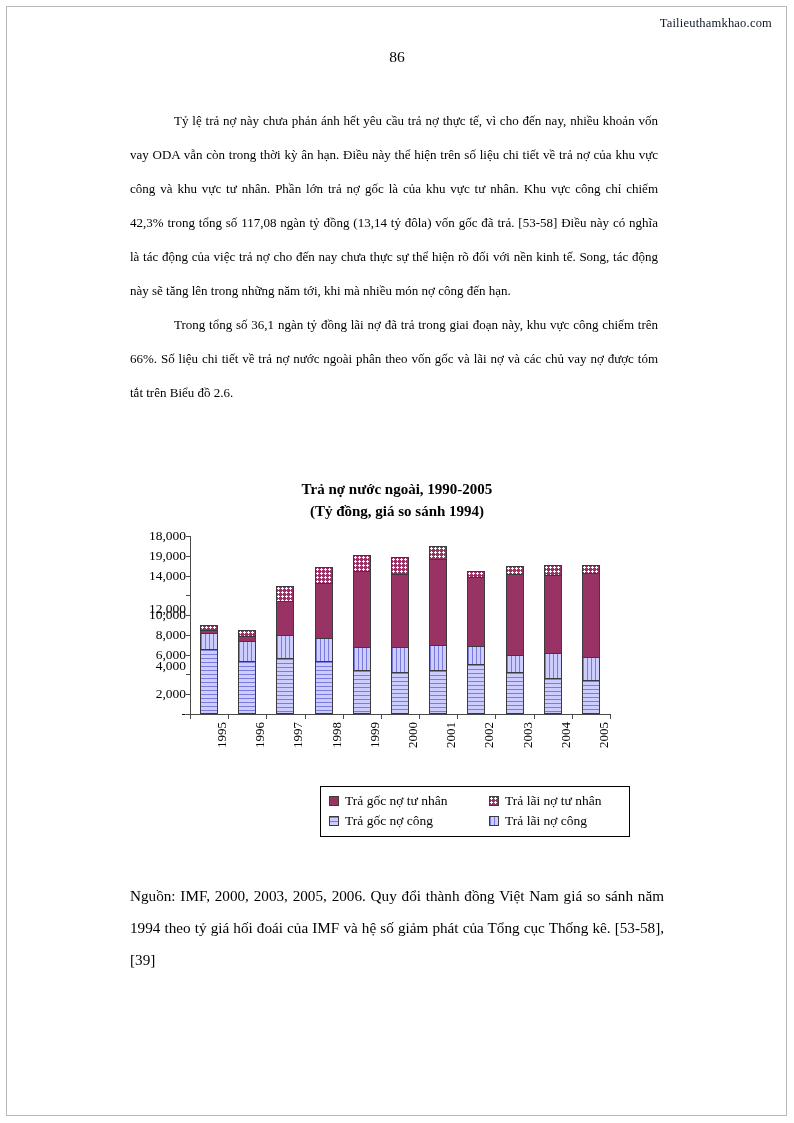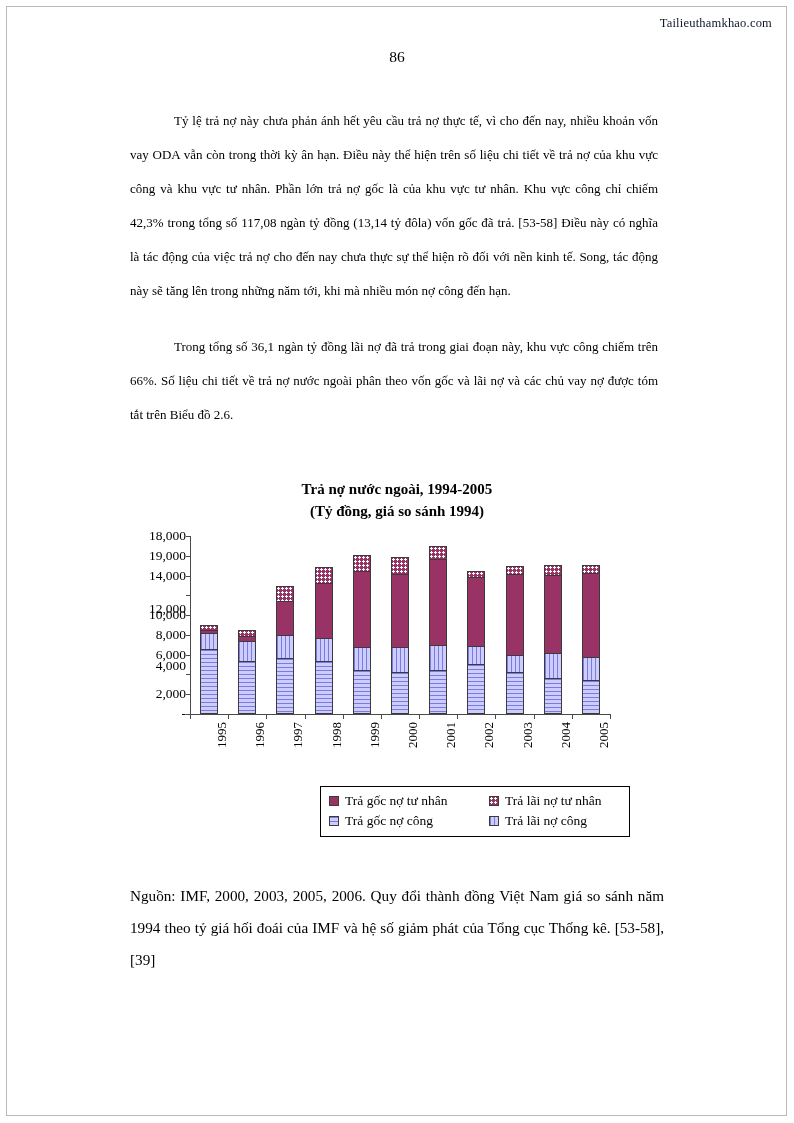--- a/index.html
+++ b/index.html
@@ -58,21 +58,20 @@
 
   p.body-text {
     margin: 0 0 0 0;
     font-size: 13px;
     line-height: 34px;
     text-align: justify;
     text-indent: 44px;
     font-family: "Liberation Serif", serif;
   }
   p.body-text.second {
-    margin-top: 22px;
     font-family: Liberation Serif, serif;
   }
 
   
   .chart-wrap {
     position: absolute;
     left: 130px;
     top: 478px;
     width: 534px;
   }
@@ -261,21 +260,21 @@
 <div class="watermark">Tailieuthamkhao.com</div>
 
 <div class="page-number">86</div>
 
 <div class="content">
   <p class="body-text">Tỷ lệ trả nợ này chưa phản ánh hết yêu cầu trả nợ thực tế, vì cho đến nay, nhiều khoản vốn vay ODA vẫn còn trong thời kỳ ân hạn. Điều này thể hiện trên số liệu chi tiết về trả nợ của khu vực công và khu vực tư nhân. Phần lớn trả nợ gốc là của khu vực tư nhân. Khu vực công chỉ chiếm 42,3% trong tổng số 117,08 ngàn tỷ đồng (13,14 tỷ đôla) vốn gốc đã trả. [53-58] Điều này có nghĩa là tác động của việc trả nợ cho đến nay chưa thực sự thể hiện rõ đối với nền kinh tế. Song, tác động này sẽ tăng lên trong những năm tới, khi mà nhiều món nợ công đến hạn.</p>
   <p class="body-text second">Trong tổng số 36,1 ngàn tỷ đồng lãi nợ đã trả trong giai đoạn này, khu vực công chiếm trên 66%. Số liệu chi tiết về trả nợ nước ngoài phân theo vốn gốc và lãi nợ và các chủ vay nợ được tóm tắt trên Biểu đồ 2.6.</p>
 </div>
 
 <div class="chart-wrap">
-  <div class="chart-title">Trả nợ nước ngoài, 1994-2005</div>
+  <div class="chart-title">Trả nợ nước ngoài, 1990-2005</div>
   <div class="chart-title">(Tỷ đồng, giá so sánh 1994)</div>
 
   <div class="plot-area">
     <div class="ylabels">
         <div class="ylabel" style="top: 0px;">18,000</div>
         <div class="ylabel" style="top: 19.7778px;">19,000</div>
         <div class="ylabel" style="top: 39.5556px;">14,000</div>
         <div class="ylabel" style="top: 73px;">12,000</div>
         <div class="ylabel" style="top: 79.1111px;">10,000</div>
         <div class="ylabel" style="top: 98.8889px;">8,000</div>

